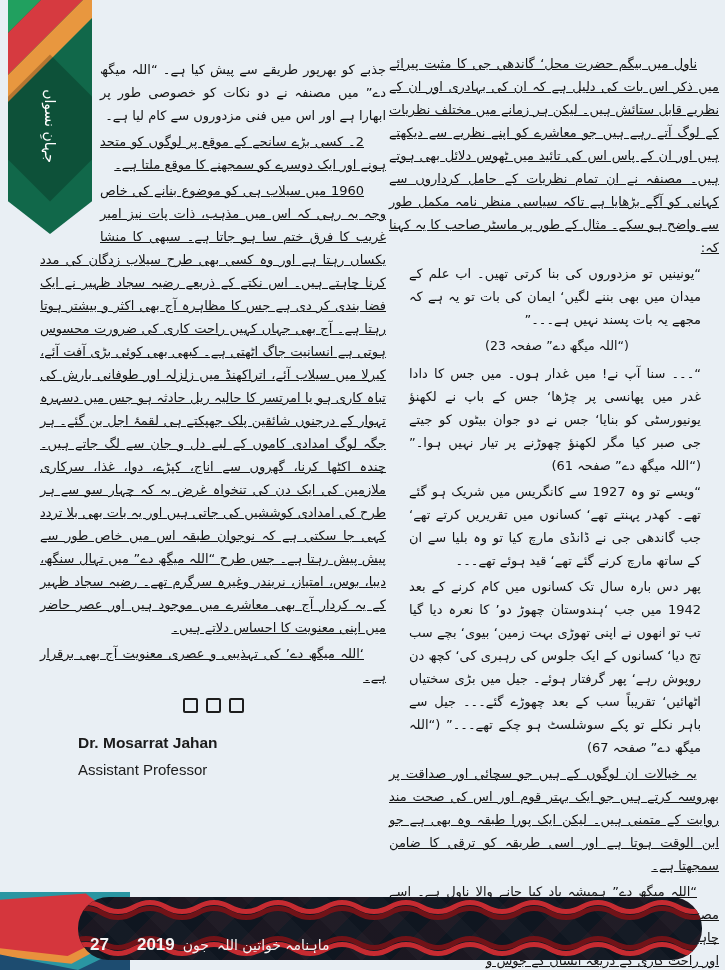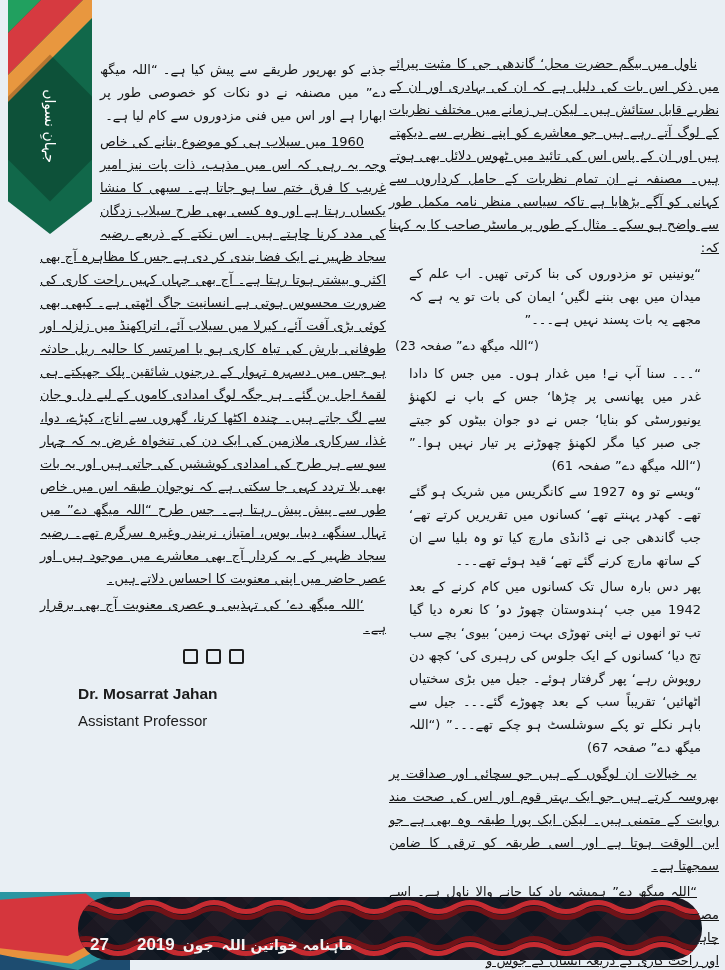--- a/index.html
+++ b/index.html
@@ -6,21 +6,21 @@
   .page{position:relative;width:725px;height:970px;background:#e9eff4;overflow:hidden;
         font-family:"DejaVu Sans",sans-serif;color:#141414;}
 
   
   .col{position:absolute;direction:rtl;text-align:justify;}
   .col p{margin:0 0 3px 0;font-size:13px;line-height:23px;}
   .col-right{right:6px;top:52px;width:330px;}
   .col-left{left:40px;top:58px;width:346px;}
   p.indent{text-indent:22px;text-decoration:underline;}
   p.quote{margin:0 18px 3px 20px;}
-  p.cite{text-align:left;margin:0 0 5px 6px;font-size:12.5px;}
+  p.cite{text-align:center;margin:0 0 5px 6px;font-size:12.5px;}
   .spacer{float:left;width:60px;height:178px;}
 
   
   .end-marker{clear:both;text-align:center;margin:10px 0 12px 0;}
   .end-marker span{display:inline-block;width:11px;height:11px;border:2.5px solid #1d1d1d;
                    border-radius:2px;margin:0 4px;background:transparent;}
 
   
   .author{margin-left:38px;direction:ltr;text-align:left;
           font-family:"Liberation Sans",sans-serif;font-size:15px;line-height:27px;color:#1b1b1b;}
@@ -49,21 +49,21 @@
 
   
   .footer-bar{position:absolute;left:78px;top:897px;width:624px;height:63px;z-index:2;
       border-radius:31px;overflow:hidden;background:#0f1620;
       background-image:repeating-linear-gradient(45deg,rgba(255,255,255,0.025) 0 20px,transparent 20px 40px),
                        repeating-linear-gradient(-45deg,rgba(198,43,49,0.07) 0 20px,transparent 20px 40px);}
   .footer-bar svg{position:absolute;left:0;top:0;}
   .footer-text{position:absolute;left:0;top:16px;width:100%;height:100%;
       display:flex;align-items:center;padding-left:12px;box-sizing:border-box;color:#f4f4f4;}
   .footer-text .num{font-family:"Liberation Sans",sans-serif;font-weight:bold;font-size:17px;}
-  .footer-text .urdu{font-size:14px;direction:rtl;font-weight:bold;}
+  .footer-text .urdu{font-size:14px;direction:rtl;}
   .ft-page{margin-left:0;}
   .ft-year{margin-left:28px;}
   .ft-month{margin-left:8px;}
   .ft-mag{margin-left:8px;}
 </style>
 </head>
 <body>
 
 <div class="page">
 
@@ -82,20 +82,21 @@
     <p class="quote">“۔۔۔ سنا آپ نے! میں غدار ہوں۔ میں جس کا دادا غدر میں پھانسی پر چڑھا‘ جس کے باپ نے لکھنؤ یونیورسٹی کو بنایا‘ جس نے دو جوان بیٹوں کو جیتے جی صبر کیا مگر لکھنؤ چھوڑنے پر تیار نہیں ہوا۔” (“اللہ میگھ دے” صفحہ 61)</p>
     <p class="quote">“ویسے تو وہ 1927 سے کانگریس میں شریک ہو گئے تھے۔ کھدر پہنتے تھے‘ کسانوں میں تقریریں کرتے تھے‘ جب گاندھی جی نے ڈانڈی مارچ کیا تو وہ بلیا سے ان کے ساتھ مارچ کرنے گئے تھے‘ قید ہوئے تھے۔۔۔</p>
     <p class="quote">پھر دس بارہ سال تک کسانوں میں کام کرنے کے بعد 1942 میں جب ‘ہندوستان چھوڑ دو’ کا نعرہ دیا گیا تب تو انھوں نے اپنی تھوڑی بہت زمین‘ بیوی‘ بچے سب تج دیا‘ کسانوں کے ایک جلوس کی رہبری کی‘ کچھ دن روپوش رہے‘ پھر گرفتار ہوئے۔ جیل میں بڑی سختیاں اٹھائیں‘ تقریباً سب کے بعد چھوڑے گئے۔۔۔ جیل سے باہر نکلے تو پکے سوشلسٹ ہو چکے تھے۔۔۔” (“اللہ میگھ دے” صفحہ 67)</p>
     <p class="indent">یہ خیالات ان لوگوں کے ہیں جو سچائی اور صداقت پر بھروسہ کرتے ہیں جو ایک بہتر قوم اور اس کی صحت مند روایت کے متمنی ہیں۔ لیکن ایک پورا طبقہ وہ بھی ہے جو ابن الوقت ہوتا ہے اور اسی طریقہ کو ترقی کا ضامن سمجھتا ہے۔</p>
     <p class="indent">“اللہ میگھ دے” ہمیشہ یاد کیا جانے والا ناول ہے۔ اسے مصنفہ کی ہنرمندی اور صنعت گری سے تعبیر کیا جانا چاہیے۔ انھوں نے 1960 کے سیلاب کو موضوع بحث بنایا ہے اور راحت کاری کے ذریعہ انسان کے جوش و</p>
   </div>
 
   <div class="col col-left">
     <div class="spacer"></div>
     <p>جذبے کو بھرپور طریقے سے پیش کیا ہے۔ “اللہ میگھ دے” میں مصنفہ نے دو نکات کو خصوصی طور پر ابھارا ہے اور اس میں فنی مزدوروں سے کام لیا ہے۔</p>
+    <p class="indent">2۔ کسی بڑے سانحے کے موقع پر لوگوں کو متحد ہونے اور ایک دوسرے کو سمجھنے کا موقع ملتا ہے۔</p>
     <p class="indent">1960 میں سیلاب ہی کو موضوع بنانے کی خاص وجہ یہ رہی کہ اس میں مذہب، ذات پات نیز امیر غریب کا فرق ختم سا ہو جاتا ہے۔ سبھی کا منشا یکساں رہتا ہے اور وہ کسی بھی طرح سیلاب زدگان کی مدد کرنا چاہتے ہیں۔ اس نکتے کے ذریعے رضیہ سجاد ظہیر نے ایک فضا بندی کر دی ہے جس کا مظاہرہ آج بھی اکثر و بیشتر ہوتا رہتا ہے۔ آج بھی جہاں کہیں راحت کاری کی ضرورت محسوس ہوتی ہے انسانیت جاگ اٹھتی ہے۔ کبھی بھی کوئی بڑی آفت آئے، کیرلا میں سیلاب آئے، اتراکھنڈ میں زلزلہ اور طوفانی بارش کی تباہ کاری ہو یا امرتسر کا حالیہ ریل حادثہ ہو جس میں دسہرہ تہوار کے درجنوں شائقین پلک جھپکتے ہی لقمۂ اجل بن گئے۔ ہر جگہ لوگ امدادی کاموں کے لیے دل و جان سے لگ جاتے ہیں۔ چندہ اکٹھا کرنا، گھروں سے اناج، کپڑے، دوا، غذا، سرکاری ملازمین کی ایک دن کی تنخواہ غرض یہ کہ چہار سو سے ہر طرح کی امدادی کوششیں کی جاتی ہیں اور یہ بات بھی بلا تردد کہی جا سکتی ہے کہ نوجوان طبقہ اس میں خاص طور سے پیش پیش رہتا ہے۔ جس طرح “اللہ میگھ دے” میں تہال سنگھ، دیبا، بوس، امتیاز، نریندر وغیرہ سرگرم تھے۔ رضیہ سجاد ظہیر کے یہ کردار آج بھی معاشرے میں موجود ہیں اور عصر حاضر میں اپنی معنویت کا احساس دلاتے ہیں۔</p>
     <p class="indent">‘اللہ میگھ دے’ کی تہذیبی و عصری معنویت آج بھی برقرار ہے۔</p>
 
     <div class="end-marker">
       <span></span><span></span><span></span>
     </div>
 
     <div class="author">
       <div class="author-name">Dr. Mosarrat Jahan</div>
       <div>Assistant Professor</div>

